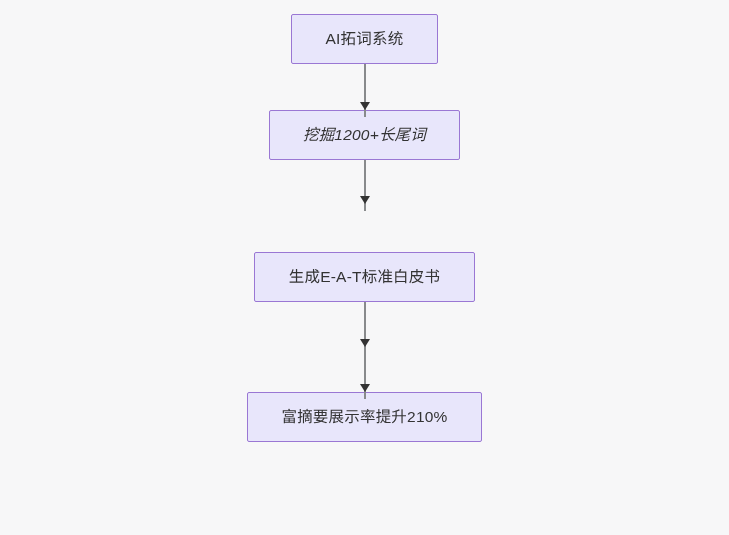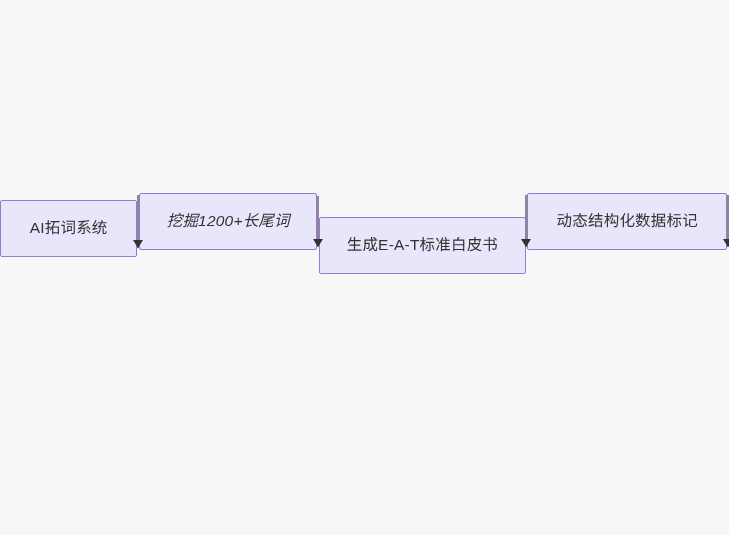--- a/index.html
+++ b/index.html
@@ -20,20 +20,21 @@
     height: 535px;
     background: #f7f7f8;
   }
   .flow-stack {
     position: absolute;
     left: 0;
     top: 0;
     width: 729px;
     height: 442px;
     display: flex;
+    flex-direction: column;
     align-items: center;
   }
   .node {
     box-sizing: border-box;
     background: #e8e6fb;
     border: 1.6px solid #9a77d4;
     border-radius: 2px;
     display: flex;
     align-items: center;
     justify-content: center;
@@ -101,24 +102,24 @@
 
     <div class="node" style="width:221px;margin-top:48px;">
       <span class="node-label">生成E-A-T标准白皮书</span>
     </div>
 
     <div class="connector" style="height:52px;">
       <span class="connector-line" style="height:52px;"></span>
       <span class="connector-head"></span>
     </div>
 
-    <div class="node" style="width:214px;">
-      <span class="node-label">动态结构化数据标记</span>
-    </div>
 
     <div class="connector" style="height:52px;">
       <span class="connector-line" style="height:52px;"></span>
       <span class="connector-head"></span>
     </div>
 
+    <div class="node" style="width:235px;">
+      <span class="node-label">富摘要展示率提升210%</span>
+    </div>
 
   </div>
 </div>
 
 </body></html>

